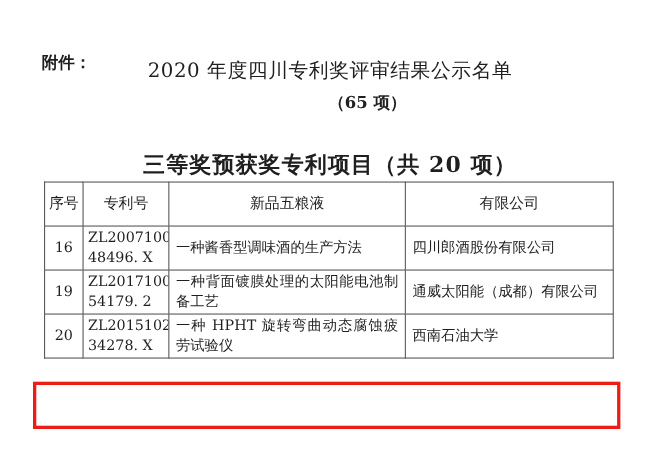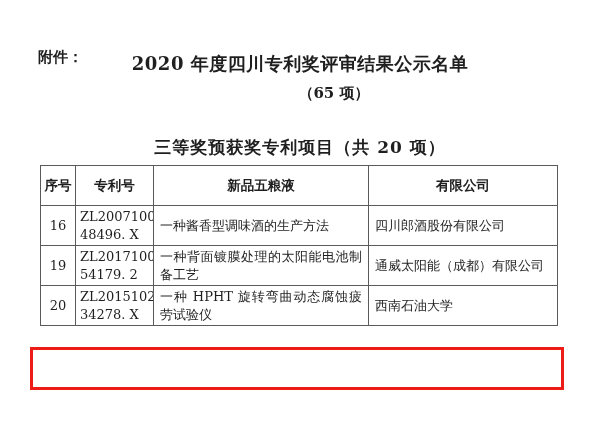--- a/index.html
+++ b/index.html
@@ -17,58 +17,58 @@
     font-size: 15px;
     font-weight: bold;
     margin-top: 40px;
   }
   .doc-title {
     position: absolute;
     left: 0; top: 52px;
     width: 100%;
     text-align: center;
     font-size: 18px;
-    font-weight: bold;
+    font-weight: normal;
     letter-spacing: 0.5px;
   }
   .doc-subtitle {
     position: absolute;
     left: 0; top: 84px;
     width: 100%;
     text-align: center;
     font-size: 15px;
     font-weight: bold;
     margin-left: 34px;
   }
   .section-title {
     position: absolute;
     left: 0; top: 136px;
     width: 100%;
     text-align: center;
-    font-size: 17px;
+    font-size: 20px;
     font-weight: bold;
     letter-spacing: 1px;
   }
   table.patent-table {
     position: absolute;
     left: 40px; top: 165px;
     width: 517px;
     border-collapse: collapse;
     table-layout: fixed;
     font-size: 13px;
   }
   .patent-table th, .patent-table td {
     border: 1px solid #5a5a5a;
     vertical-align: middle;
     line-height: 1.35;
     overflow: hidden;
   }
   .patent-table th {
     font-size: 13.5px;
-    font-weight: bold;
+    font-weight: normal;
     text-align: center;
     height: 40px;
     padding: 2px 3px;
   }
   .patent-table td { height: 36px; padding: 2px 6px; }
   col.c-no     { width: 35px; }
   col.c-patent { width: 78px; }
   col.c-name   { width: 215px; }
   col.c-org    { width: 189px; }
   td.cell-no { text-align: center; padding: 2px 2px; }

